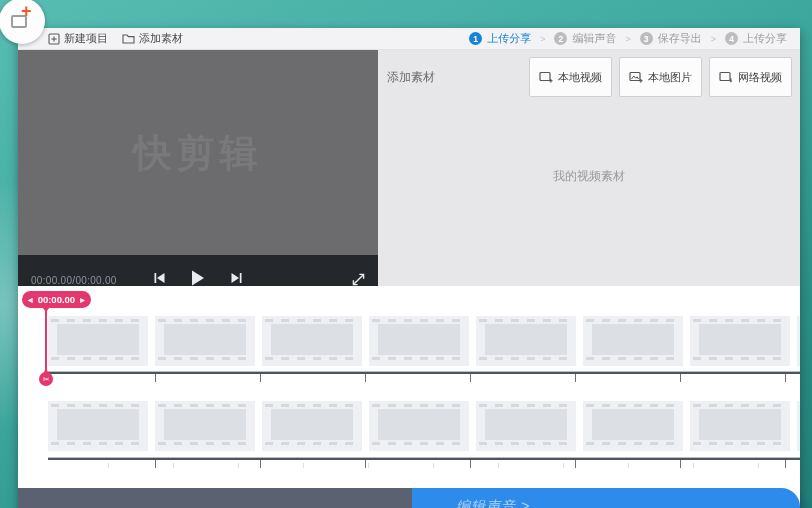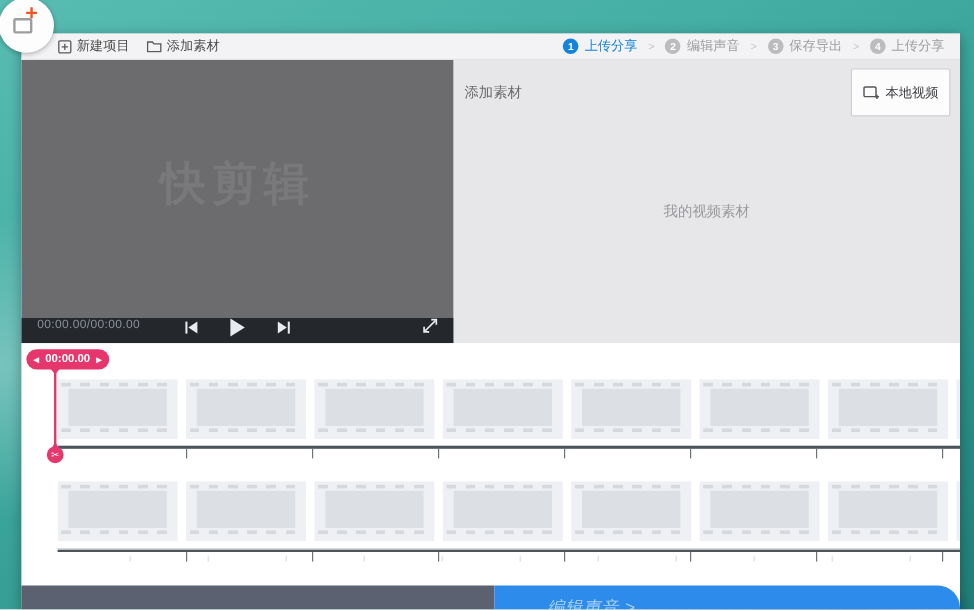--- a/index.html
+++ b/index.html
@@ -42,22 +42,22 @@
   .step-sep{ font-size:9px; color:#c2c2c6; }
 
   
   .main{ position:absolute; left:0; top:22px; right:0; height:236px; display:flex; }
   .preview{ position:relative; width:360px; height:236px; background:#6c6c6e; flex:none; }
   .watermark{
     position:absolute; left:0; right:0; top:78px; text-align:center;
     font-size:38px; font-weight:bold; letter-spacing:5px; color:#79797b;
   }
   .controls{
-    position:absolute; left:0; right:0; bottom:0; height:21px; background:#24272c;
-    display:flex; align-items:flex-start; padding:0 13px;
+    position:absolute; left:0; right:0; bottom:0; height:31px; background:#24272c;
+    display:flex; align-items:flex-end; padding:0 13px;
   }
   .time{ font-size:10px; color:#8d9299; letter-spacing:.3px; }
   .transport{ position:absolute; left:50%; transform:translateX(-50%);
     display:flex; align-items:center; gap:26px; }
   .tbtn{ display:flex; color:#e9ebee; cursor:pointer; }
   .expand{ margin-left:auto; display:flex; color:#e9ebee; cursor:pointer; }
 
   .materials{ position:relative; flex:1; background:#e7e7e9; }
   .mat-header{ display:flex; align-items:center; justify-content:space-between;
     padding:7px 8px 7px 9px; }
@@ -216,20 +216,41 @@
             <button class="mat-btn">
               <span class="ic">
                 <svg width="14" height="12" viewBox="0 0 14 12">
                     <rect x="1" y="1.5" width="10" height="8" rx="1" fill="none" stroke="currentColor" stroke-width="1.2"></rect>
                     <line x1="11.8" y1="8" x2="11.8" y2="11.4" stroke="currentColor" stroke-width="1.2"></line>
                     <line x1="10.1" y1="9.7" x2="13.5" y2="9.7" stroke="currentColor" stroke-width="1.2"></line>
                   </svg>
               </span>
               <span>本地视频</span>
             </button>
+            <button class="mat-btn">
+              <span class="ic">
+                <svg width="14" height="12" viewBox="0 0 14 12">
+                    <rect x="1" y="1.5" width="10" height="8" rx="1" fill="none" stroke="currentColor" stroke-width="1.2"></rect>
+                    <path d="M2.5 8 l2.3-3 1.9 2.3 1.4-1.5 1.4 2.2" fill="none" stroke="currentColor" stroke-width="1"></path>
+                    <line x1="11.8" y1="8" x2="11.8" y2="11.4" stroke="currentColor" stroke-width="1.2"></line>
+                    <line x1="10.1" y1="9.7" x2="13.5" y2="9.7" stroke="currentColor" stroke-width="1.2"></line>
+                  </svg>
+              </span>
+              <span>本地图片</span>
+            </button>
+            <button class="mat-btn">
+              <span class="ic">
+                <svg width="14" height="12" viewBox="0 0 14 12">
+                    <rect x="1" y="1.5" width="10" height="8" rx="1" fill="none" stroke="currentColor" stroke-width="1.2"></rect>
+                    <line x1="11.8" y1="7.2" x2="11.8" y2="10.6" stroke="currentColor" stroke-width="1.2"></line>
+                    <polygon points="10.2,9.4 13.4,9.4 11.8,11.6" fill="currentColor"></polygon>
+                  </svg>
+              </span>
+              <span>网络视频</span>
+            </button>
           </div>
         </div>
         <div class="mat-empty">我的视频素材</div>
       </div>
     </div>
 
     <div class="timeline">
 
       <div class="time-badge">
         <span class="arr">◀</span>

